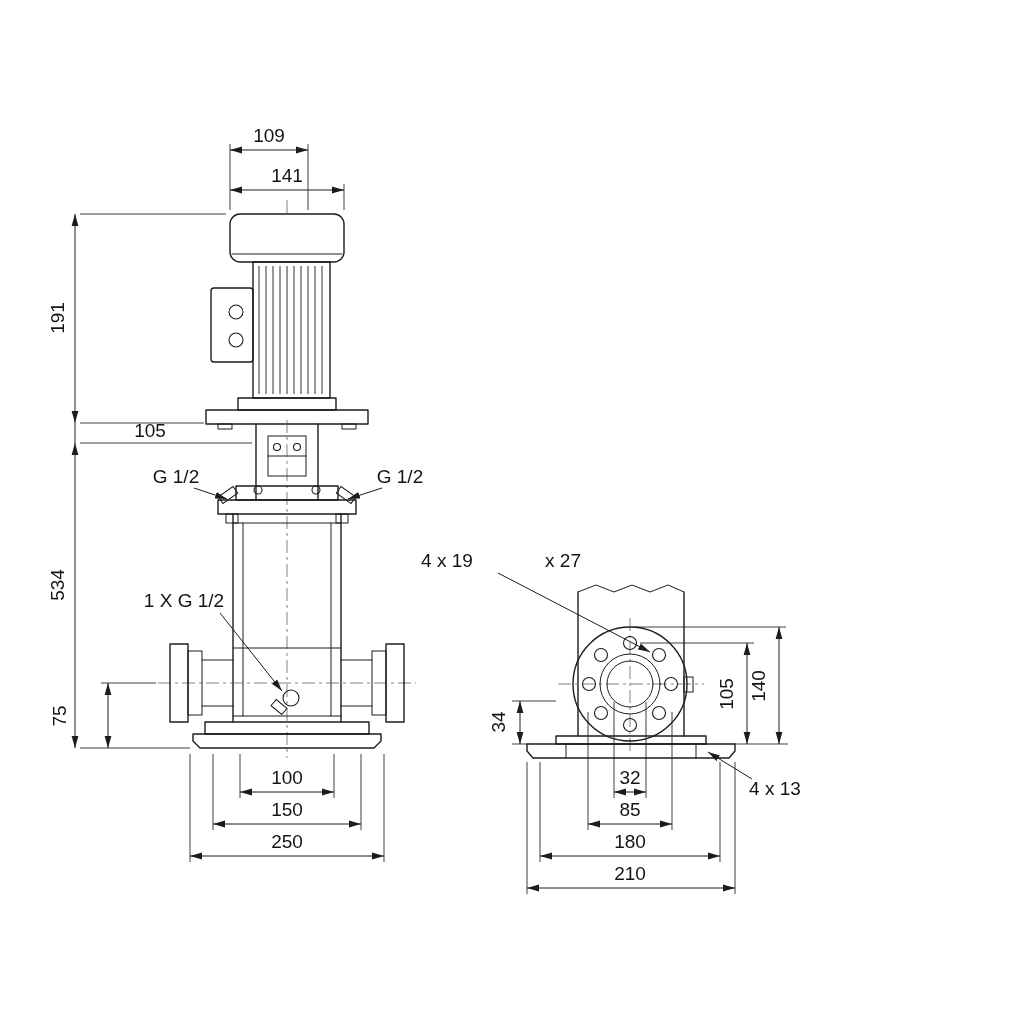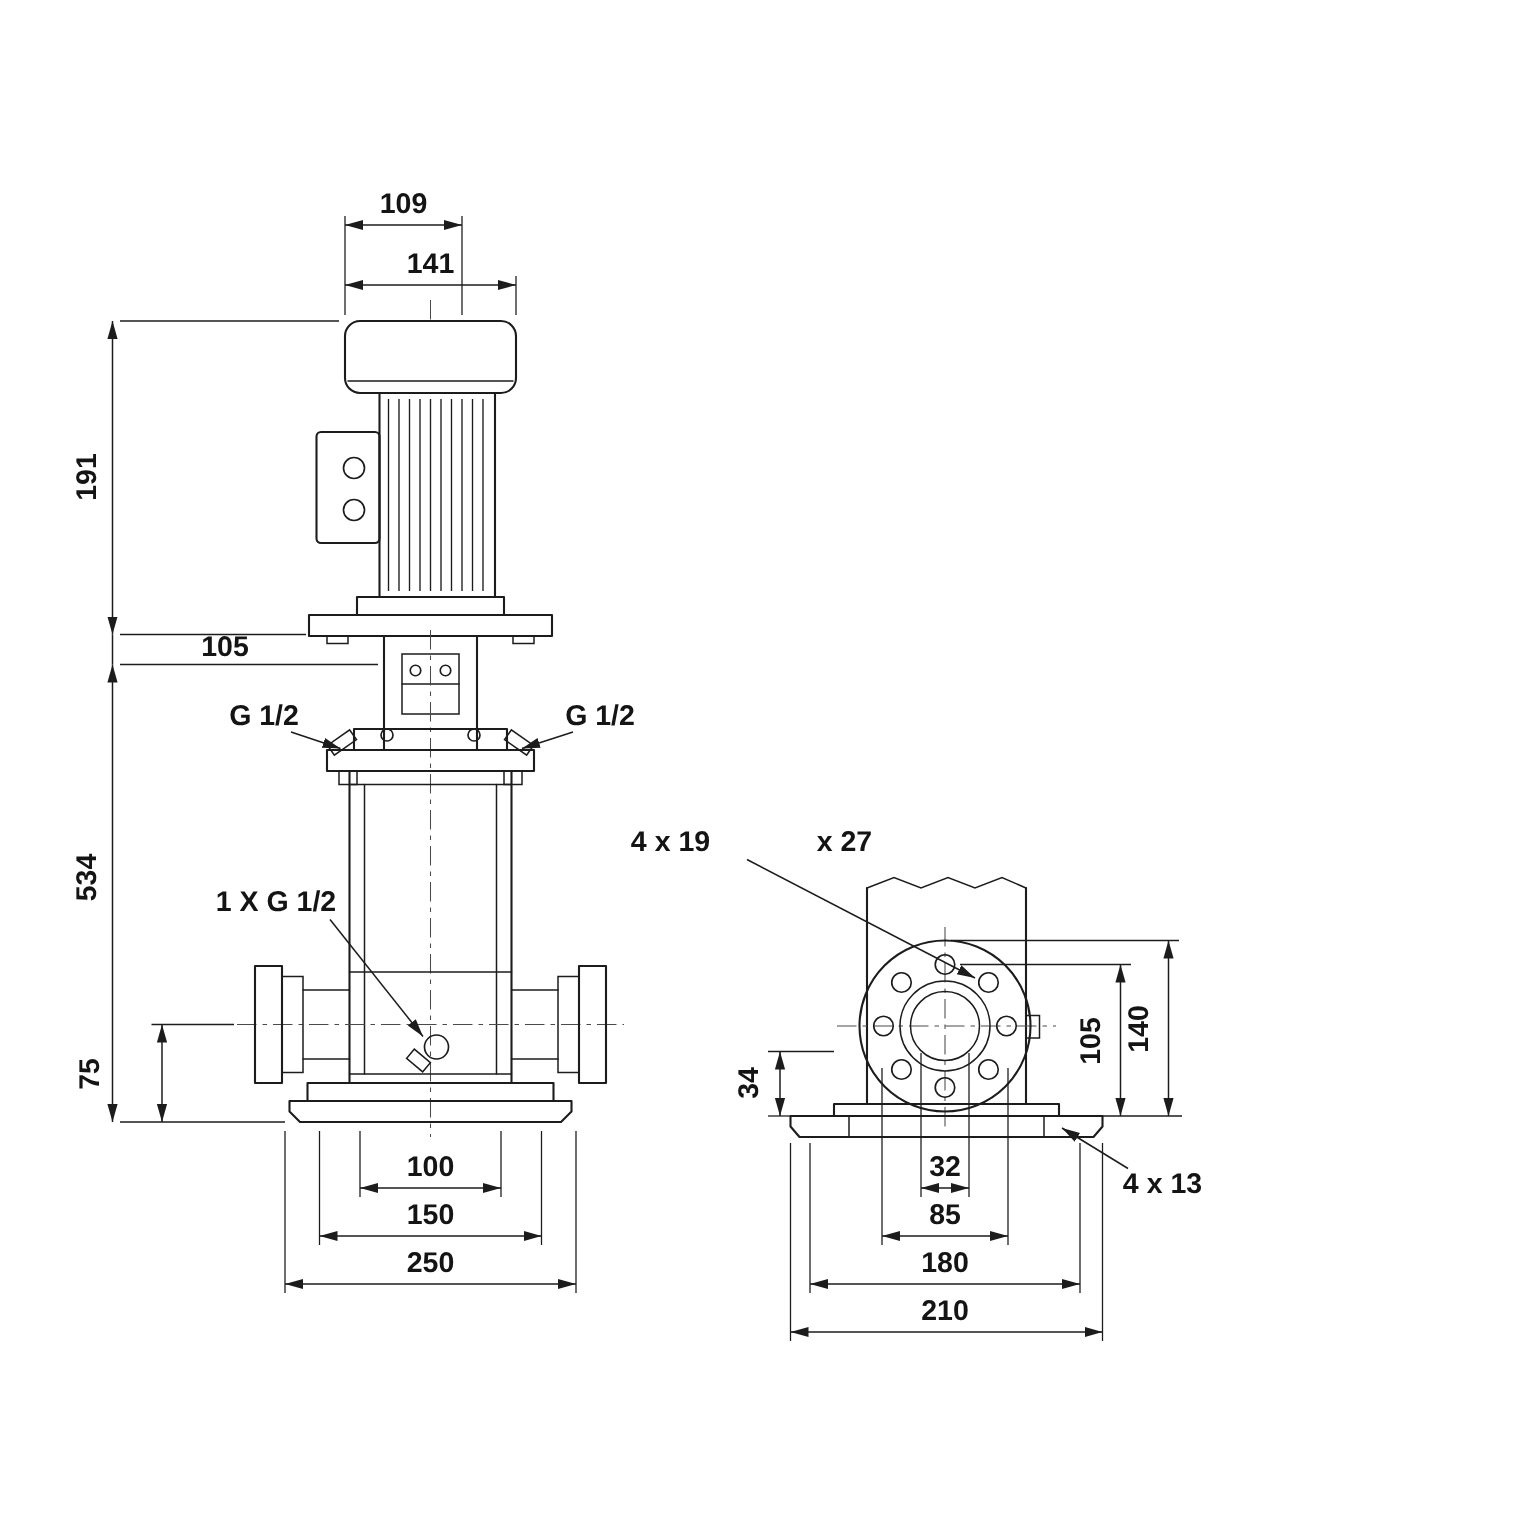--- a/index.html
+++ b/index.html
@@ -1,16 +1,16 @@
 <!DOCTYPE html>
 <html><head>
 <meta charset="utf-8">
 <style>
   html,body{margin:0;padding:0;background:#ffffff;}
-  .sheet{position:relative;width:908px;height:1024px;background:#ffffff;overflow:hidden;font-weight:bold;}
+  .sheet{position:relative;width:908px;height:1024px;background:#ffffff;overflow:hidden;}
   svg{display:block;}
   text{
     font-family:"Liberation Sans", sans-serif;
     font-size:19px;
     fill:#141414;
   }
   .obj{stroke:#1c1c1c;stroke-width:1.4;fill:none;stroke-linejoin:round;stroke-linecap:round;}
   .obj2{stroke:#1c1c1c;stroke-width:1;fill:none;stroke-linecap:round;}
   .fin{stroke:#1c1c1c;stroke-width:0.9;fill:none;}
   .dim{stroke:#1c1c1c;stroke-width:1;fill:none;}

